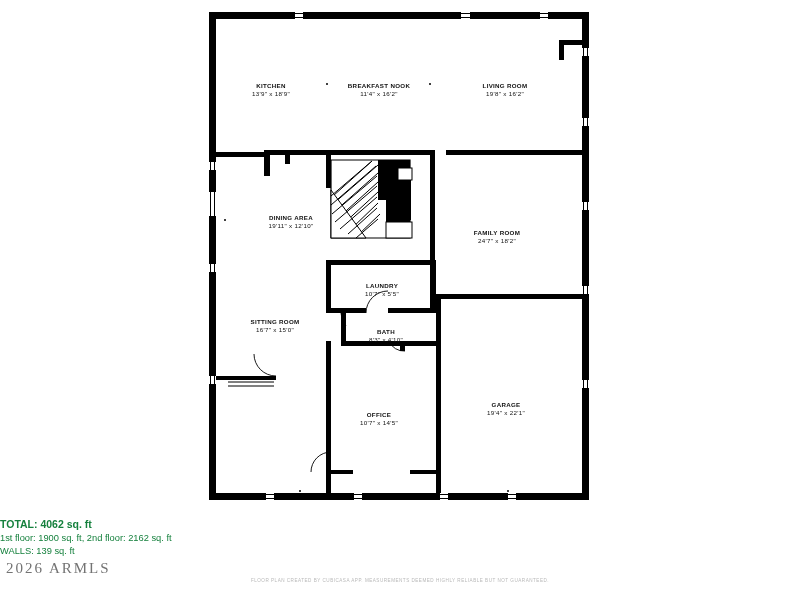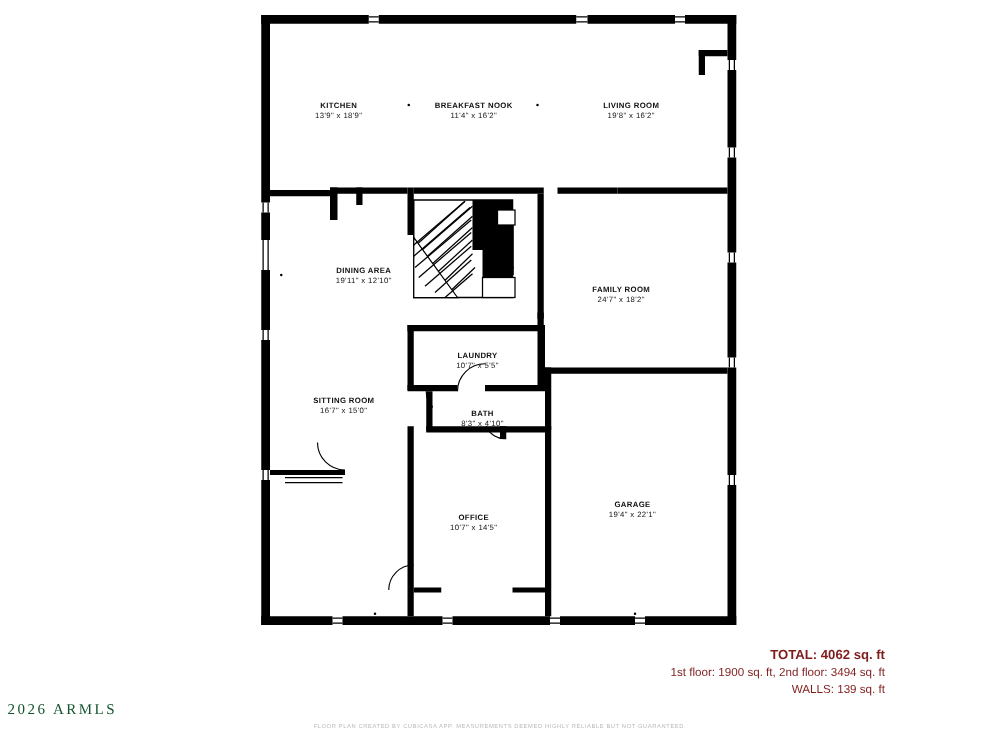--- a/index.html
+++ b/index.html
@@ -39,22 +39,22 @@
   .room-dims {
     font-size: 6.2px;
     font-weight: 400;
     display: block;
   }
   .summary {
     position: absolute;
     left: 0;
     top: 518px;
     width: 708px;
-    text-align: right;
-    color: #7f1d1d;
+    text-align: left;
+    color: #15803d;
   }
   .summary-total {
     font-size: 10.5px;
     font-weight: 700;
     margin-bottom: 2px;
   }
   .summary-line {
     font-size: 9.3px;
     font-weight: 400;
     line-height: 1.35;
@@ -66,23 +66,23 @@
     width: 800px;
     text-align: center;
     font-size: 4.6px;
     letter-spacing: 0.5px;
     color: #b9b9b9;
   }
   .watermark {
     position: absolute;
     left: 6px;
     top: 560px;
-    font-size: 12px;
+    font-size: 15px;
     letter-spacing: 2px;
-    color: #14532d;
+    color: #737373;
     font-family: "Liberation Serif", serif;
   }
 </style>
 </head>
 <body>
 
 <svg id="floorplan" viewBox="0 0 800 600" xmlns="http://www.w3.org/2000/svg">
 
   <g>
     <path d="M209 12 L589 12 L589 500 L209 500 Z" fill="#ffffff"></path>
@@ -284,18 +284,18 @@
       <span class="room-dims">10'7" x 14'5"</span>
     </div>
     <div class="room-label" style="left: 506px; top: 409px;">
       <span class="room-name">GARAGE</span>
       <span class="room-dims">19'4" x 22'1"</span>
     </div>
   </div>
 
 <div class="summary">
   <div class="summary-total">TOTAL: 4062 sq. ft</div>
-  <div class="summary-line">1st floor: 1900 sq. ft, 2nd floor: 3494 sq. ft</div>
+  <div class="summary-line">1st floor: 1900 sq. ft, 2nd floor: 2162 sq. ft</div>
   <div class="summary-line">WALLS: 139 sq. ft</div>
 </div>
 
 <div class="disclaimer">FLOOR PLAN CREATED BY CUBICASA APP. MEASUREMENTS DEEMED HIGHLY RELIABLE BUT NOT GUARANTEED.</div>
 <div class="watermark">2026 ARMLS</div>
 
 </body></html>

